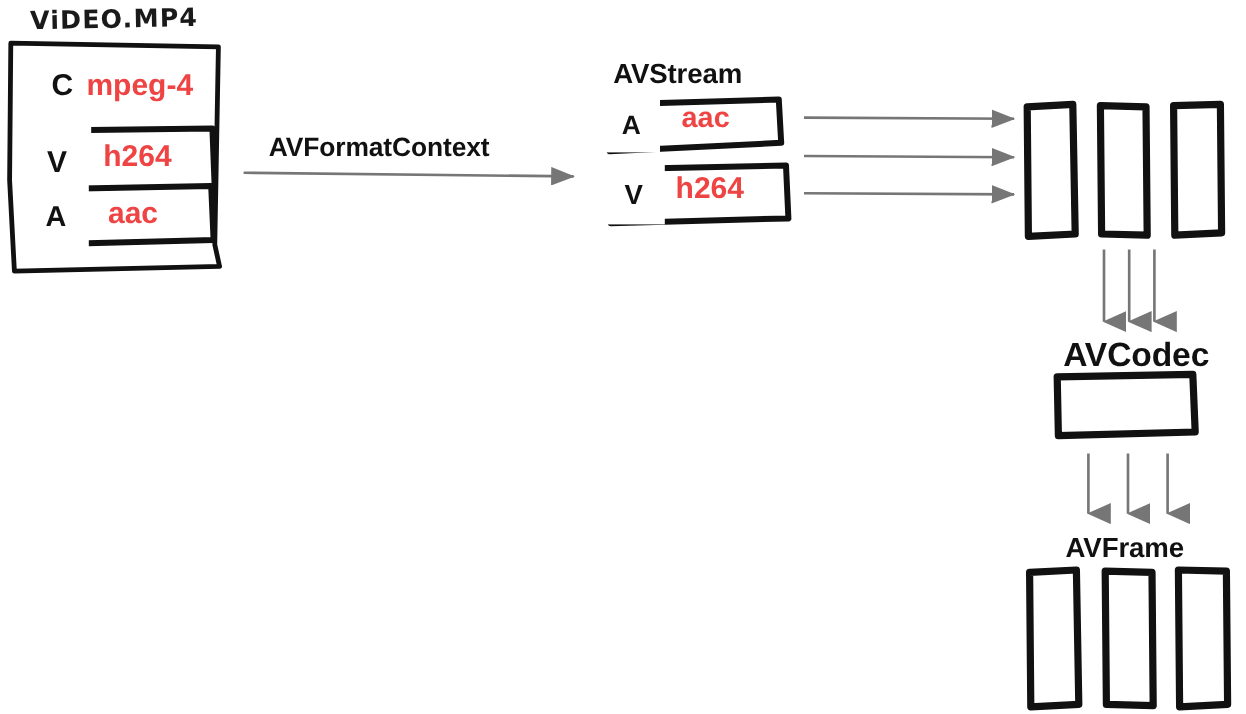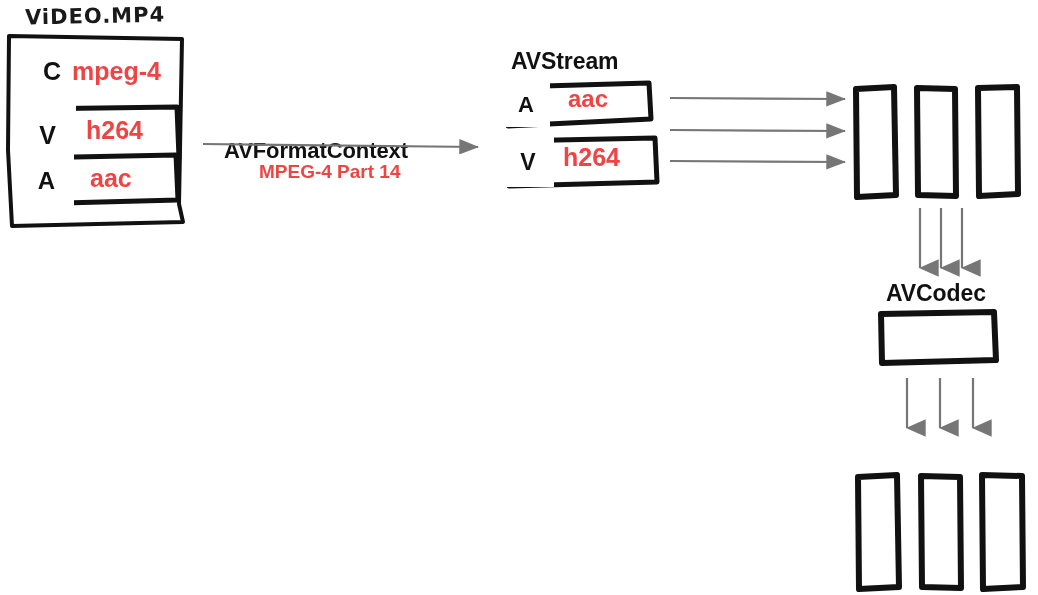--- a/index.html
+++ b/index.html
@@ -99,23 +99,22 @@
     <div class="teal-label" style="left:86px; top:116px; font-size:25px;">h264</div>
 
     <svg class="abs" width="165" height="60" style="left:19px; top:148px;">
       <path d="M5,10 L157,7 L159,52 L6,56 Z" fill="#ffffff" stroke="#111111" stroke-width="5" stroke-linejoin="round"></path>
       <path d="M50,9 L51,55" stroke="#111111" stroke-width="5" fill="none"></path>
     </svg>
     <div class="tag-letter" style="left:19px; top:152px; width:55px; height:58px; font-size:24px;">A</div>
     <div class="teal-label" style="left:90px; top:164px; font-size:25px;">aac</div>
   </div>
 
-  <div class="heading" style="left:224px; top:110px; font-size:22px;margin-top:28px;">AVFormatContext</div>
+  <div class="heading" style="left:224px; top:110px; font-size:22px;">AVFormatContext</div>
 
-  <div class="teal-label" style="left:259px; top:161px; font-size:19px;">MPEG-4 Part 14</div>
 
   <div class="heading" style="left:511px; top:48px; font-size:23px;">AVStream</div>
 
   <svg class="abs" width="155" height="52" style="left:502px; top:79px;">
     <path d="M5,8 L147,4 L149,40 L6,47 Z" fill="#ffffff" stroke="#111111" stroke-width="5" stroke-linejoin="round"></path>
     <path d="M42,6 L43,45" stroke="#111111" stroke-width="5" fill="none"></path>
   </svg>
   <div class="tag-letter" style="left:502px; top:82px; width:48px; height:45px; font-size:22px;">A</div>
   <div class="teal-label" style="left:568px; top:85px; font-size:24px;">aac</div>
 
@@ -126,26 +125,27 @@
   <div class="tag-letter" style="left:502px; top:137px; width:52px; height:50px; font-size:23px;">V</div>
   <div class="teal-label" style="left:563px; top:143px; font-size:25px;">h264</div>
 
 
   <svg class="abs" width="190" height="125" style="left:845px; top:80px;">
     <path d="M11,9 L49,7 L51,115 L12,117 Z" fill="#ffffff" stroke="#111111" stroke-width="6" stroke-linejoin="round"></path>
     <path d="M72,8 L110,9 L111,116 L73,115 Z" fill="#ffffff" stroke="#111111" stroke-width="6" stroke-linejoin="round"></path>
     <path d="M133,8 L172,7 L173,114 L134,116 Z" fill="#ffffff" stroke="#111111" stroke-width="6" stroke-linejoin="round"></path>
   </svg>
 
-  <div class="heading" style="left:886px; top:280px; font-size:23px;">AVCodec</div>
+  <div class="heading" style="left:886px; top:280px; font-size:28px;">AVCodec</div>
 
   <svg class="abs" width="140" height="70" style="left:870px; top:305px;">
     <path d="M11,9 L124,7 L126,55 L12,58 Z" fill="#ffffff" stroke="#111111" stroke-width="6" stroke-linejoin="round"></path>
   </svg>
 
+  <div class="heading" style="left:888px; top:443px; font-size:23px;">AVFrame</div>
 
   <svg class="abs" width="195" height="130" style="left:845px; top:465px;">
     <path d="M13,12 L52,10 L54,122 L14,124 Z" fill="#ffffff" stroke="#111111" stroke-width="6" stroke-linejoin="round"></path>
     <path d="M76,11 L115,12 L116,123 L77,122 Z" fill="#ffffff" stroke="#111111" stroke-width="6" stroke-linejoin="round"></path>
     <path d="M137,10 L177,11 L178,122 L138,124 Z" fill="#ffffff" stroke="#111111" stroke-width="6" stroke-linejoin="round"></path>
   </svg>
 
   <svg class="arrow-layer" viewBox="0 0 1038 595">
     <defs>
       <marker id="ah" markerWidth="9" markerHeight="7" refX="8.5" refY="3.5" orient="auto" markerUnits="strokeWidth">

